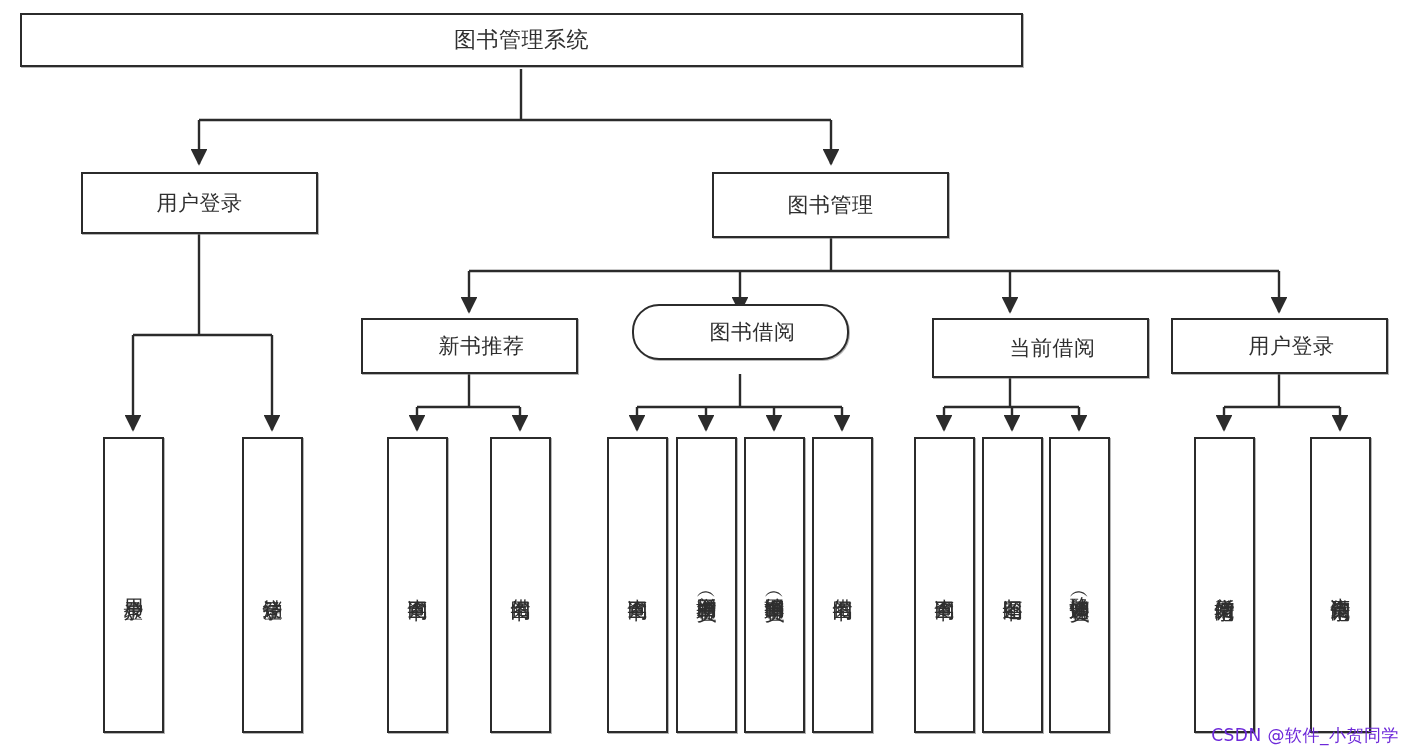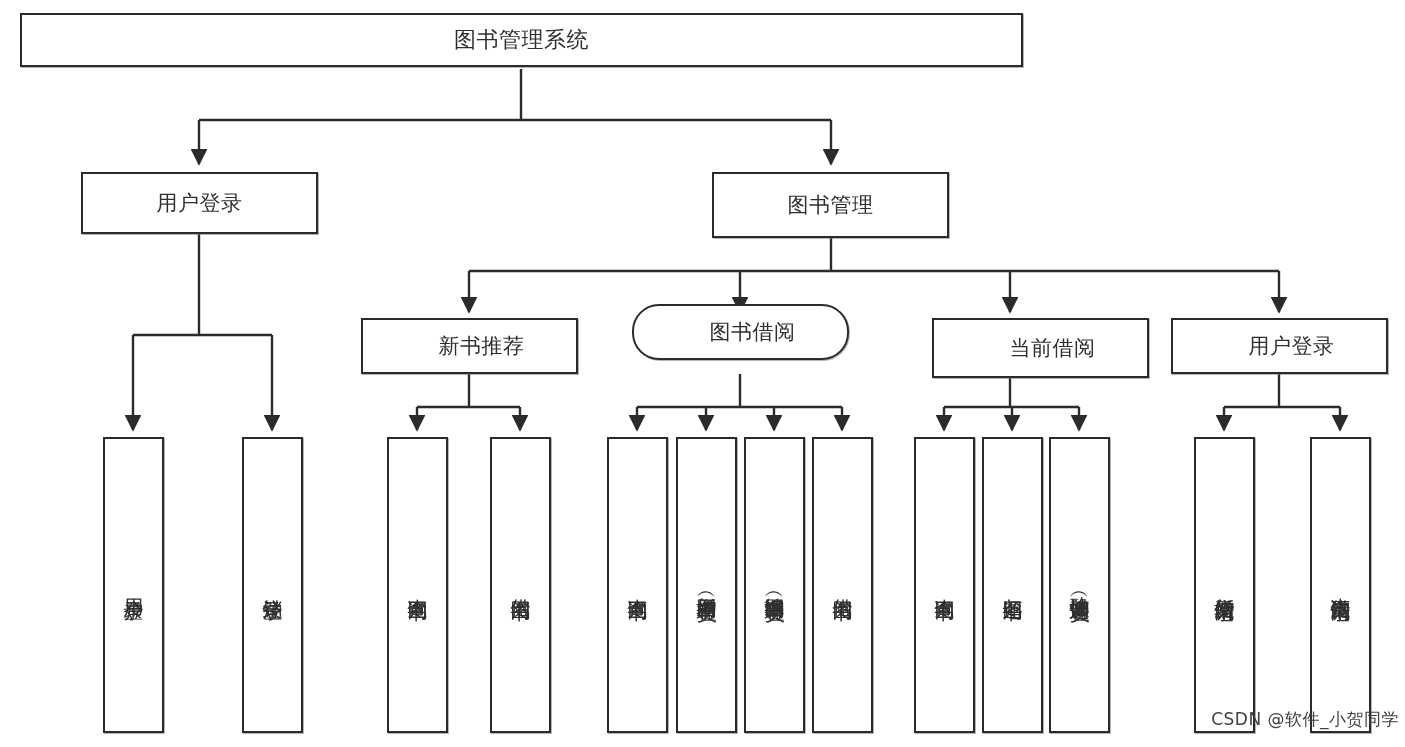--- a/index.html
+++ b/index.html
@@ -53,23 +53,23 @@
     letter-spacing: 1px;
     white-space: normal;
     max-height: 286px;
   }
   .node.root .node-label { font-size: 22px; }
   .node.level1 .node-label { font-size: 21px; }
   .node.level2 .node-label { font-size: 21px; margin-left: 24px; }
   #watermark {
     position: absolute;
     right: 6px;
-    bottom: 16px;
+    bottom: 0;
     font-size: 17px;
-    color: #404040;
+    color: #6d28d9;
     letter-spacing: 0.5px;
     white-space: nowrap;
     user-select: none;
   }
 </style>
 </head>
 <body>
 
 <div id="diagram-root">
 

